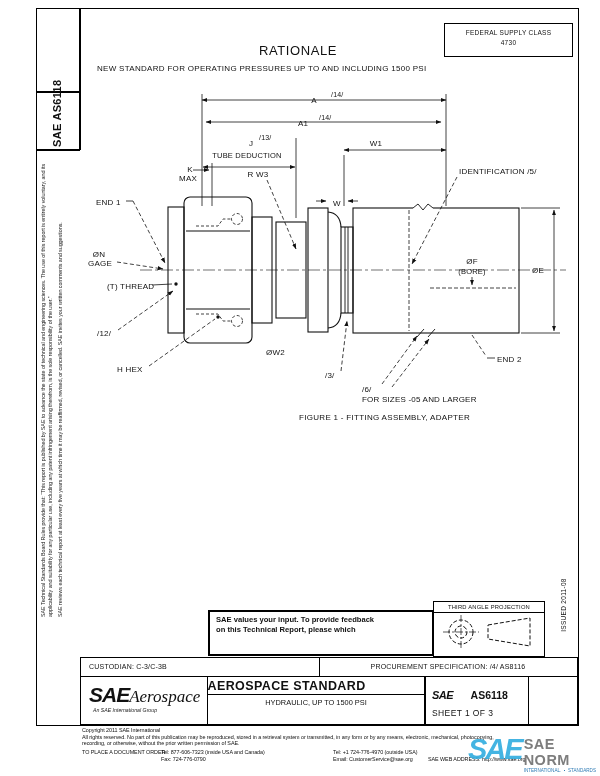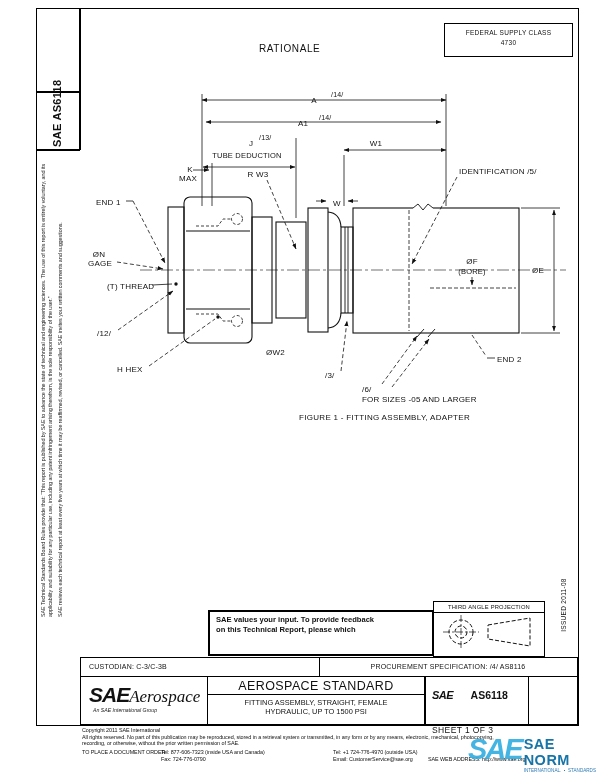--- a/index.html
+++ b/index.html
@@ -8,41 +8,41 @@
   .abs{position:absolute}
   .frame{border:1.5px solid #000}
   .vseg{background:#000}
   .vtext{transform:rotate(-90deg);transform-origin:0 0;white-space:nowrap}
   .vblock{transform:rotate(-90deg);transform-origin:0 0}
   svg text{font-family:"Liberation Sans",sans-serif;font-size:8px;fill:#111;letter-spacing:.2px}
   svg text.n{font-size:7px}
   svg text.s75{font-size:7.5px}
   .cap{font-size:8px;letter-spacing:.3px;text-align:right}
   .fsc{font-size:6.5px;text-align:center;line-height:1.5;padding-top:4px;letter-spacing:.3px}
-  .rat{font-size:10px;letter-spacing:.6px}
+  .rat{font-size:13px;letter-spacing:.6px}
   .std{font-size:8px;letter-spacing:.3px}
   .fb{border:2px solid #000;font-size:7.6px;font-weight:bold;line-height:1.34;padding:3px 6px}
   .fb .lnk{color:#0000cc;text-decoration:underline;cursor:pointer}
   .proj{border:1.4px solid #000}
   .projlab{font-size:5.8px;text-align:center;border-bottom:1.4px solid #000;padding:2px 0;letter-spacing:.2px}
   .tb{border:1.5px solid #000;box-sizing:border-box}
   .tb-txt{font-size:7px;letter-spacing:.2px}
   .aslogo-sae{font-style:italic;font-weight:900;font-size:21px;letter-spacing:-1px}
   .aslogo-aero{font-family:"Liberation Serif",serif;font-style:italic;font-size:17px;letter-spacing:0}
   .aslogo-tag{font-size:5.2px;font-style:italic;color:#222}
-  .ashead{font-weight:normal;font-size:12.5px;text-align:center;letter-spacing:.4px;border-bottom:1.5px solid #000;padding:2px 0 1px}
+  .ashead{font-weight:bold;font-size:12.5px;letter-spacing:.4px;border-bottom:1.5px solid #000;padding:2px 0 1px}
   .astitle{font-size:7.4px;text-align:center;line-height:1.28;padding-top:3px}
   .docsae{font-style:italic;font-weight:900;font-size:11px;letter-spacing:-.5px}
   .docnum{font-weight:bold;font-size:10.5px}
   .sheetno{font-size:8.5px;letter-spacing:.4px}
   .ft{font-size:5.4px;letter-spacing:-.05px;white-space:nowrap;line-height:1.15}
   .disc{font-size:5.4px;line-height:1.25;color:#222;letter-spacing:-.05px}
   .wm{opacity:.92}
   .wm-sae{font-style:italic;font-weight:900;font-size:29px;line-height:.9;letter-spacing:-2px;color:#35aee0}
-  .wm-norm{font-weight:900;font-size:14.5px;letter-spacing:.5px;color:#0369a1}
+  .wm-norm{font-weight:900;font-size:14.5px;letter-spacing:.5px;color:#737373}
   .wm-sub{font-size:4.6px;color:#1b6fae;display:flex;align-items:center;gap:3px}
   .wm-line{flex:1;height:1px;background:#1b6fae}
 </style>
 </head>
 <body>
 
 <div id="sheet">
 
   <div class="abs frame" style="left:36px;top:8px;width:541px;height:716px"></div>
 
@@ -58,20 +58,21 @@
     <div class="disc">SAE Technical Standards Board Rules provide that: “This report is published by SAE to advance the state of technical and engineering sciences. The use of this report is entirely voluntary, and its applicability and suitability for any particular use, including any patent infringement arising therefrom, is the sole responsibility of the user.”</div>
     <div class="disc" style="margin-top:3px">SAE reviews each technical report at least every five years at which time it may be reaffirmed, revised, or cancelled. SAE invites your written comments and suggestions.</div>
   </div>
 
   <div class="abs frame fsc" style="left:444px;top:23px;width:127px;height:28px">
     <div>FEDERAL SUPPLY CLASS</div>
     <div>4730</div>
   </div>
 
   <div class="abs rat" style="left:259px;top:43px">RATIONALE</div>
+  <div class="abs std" style="left:97px;top:64px">NEW STANDARD FOR OPERATING PRESSURES UP TO AND INCLUDING 1500 PSI</div>
 
   <svg class="abs" style="left:80px;top:85px" width="500" height="330" viewBox="80 85 500 330">
     <defs>
       <marker id="ah" viewBox="0 0 10 10" refX="9" refY="5" markerWidth="7.5" markerHeight="7.5" orient="auto-start-reverse">
           <path d="M0,1.5 L9.5,5 L0,8.5 z" fill="#111"></path>
         </marker>
     </defs>
 
     <g stroke="#333" stroke-width=".7" stroke-dasharray="12 3 3 3">
       <line x1="140" y1="270" x2="566" y2="270"></line>
@@ -212,31 +213,30 @@
   <div class="abs tb" style="left:80px;top:675.5px;width:128px;height:49px;padding:6px 7px 0 8px">
     <div style="white-space:nowrap">
       <span class="aslogo-sae">SAE</span><span class="aslogo-aero">Aerospace</span>
     </div>
     <div class="aslogo-tag" style="margin-left:4px">An SAE International Group</div>
   </div>
 
   <div class="abs tb" style="left:206.5px;top:675.5px;width:219px;height:49px">
     <div class="ashead">AEROSPACE STANDARD</div>
     <div class="astitle">
-      <div>FITTING ASSEMBLY, STRAIGHT, FEMALE</div>
       <div>HYDRAULIC, UP TO 1500 PSI</div>
     </div>
   </div>
 
   <div class="abs tb" style="left:424px;top:675.5px;width:105px;height:49px;padding:8px 0 0 7px">
     <div style="white-space:nowrap">
       <span class="docsae">SAE</span>
       <span class="docnum" style="margin-left:13px">AS6118</span>
     </div>
-    <div class="sheetno" style="margin-top:22px">SHEET 1 OF 3</div>
+    <div class="sheetno" style="margin-top:5px">SHEET 1 OF 3</div>
   </div>
   <div class="abs tb" style="left:527.5px;top:675.5px;width:50px;height:49px"></div>
 
   <div class="abs ft" style="left:82px;top:727px">Copyright 2011 SAE International</div>
   <div class="abs ft" style="left:82px;top:733.5px">All rights reserved. No part of this publication may be reproduced, stored in a retrieval system or transmitted, in any form or by any means, electronic, mechanical, photocopying,</div>
   <div class="abs ft" style="left:82px;top:739.5px">recording, or otherwise, without the prior written permission of SAE.</div>
   <div class="abs ft" style="left:82px;top:749px">TO PLACE A DOCUMENT ORDER:</div>
   <div class="abs ft" style="left:161px;top:749px">Tel: 877-606-7323 (inside USA and Canada)</div>
   <div class="abs ft" style="left:333px;top:749px">Tel: +1 724-776-4970 (outside USA)</div>
   <div class="abs ft" style="left:161px;top:756px">Fax: 724-776-0790</div>

